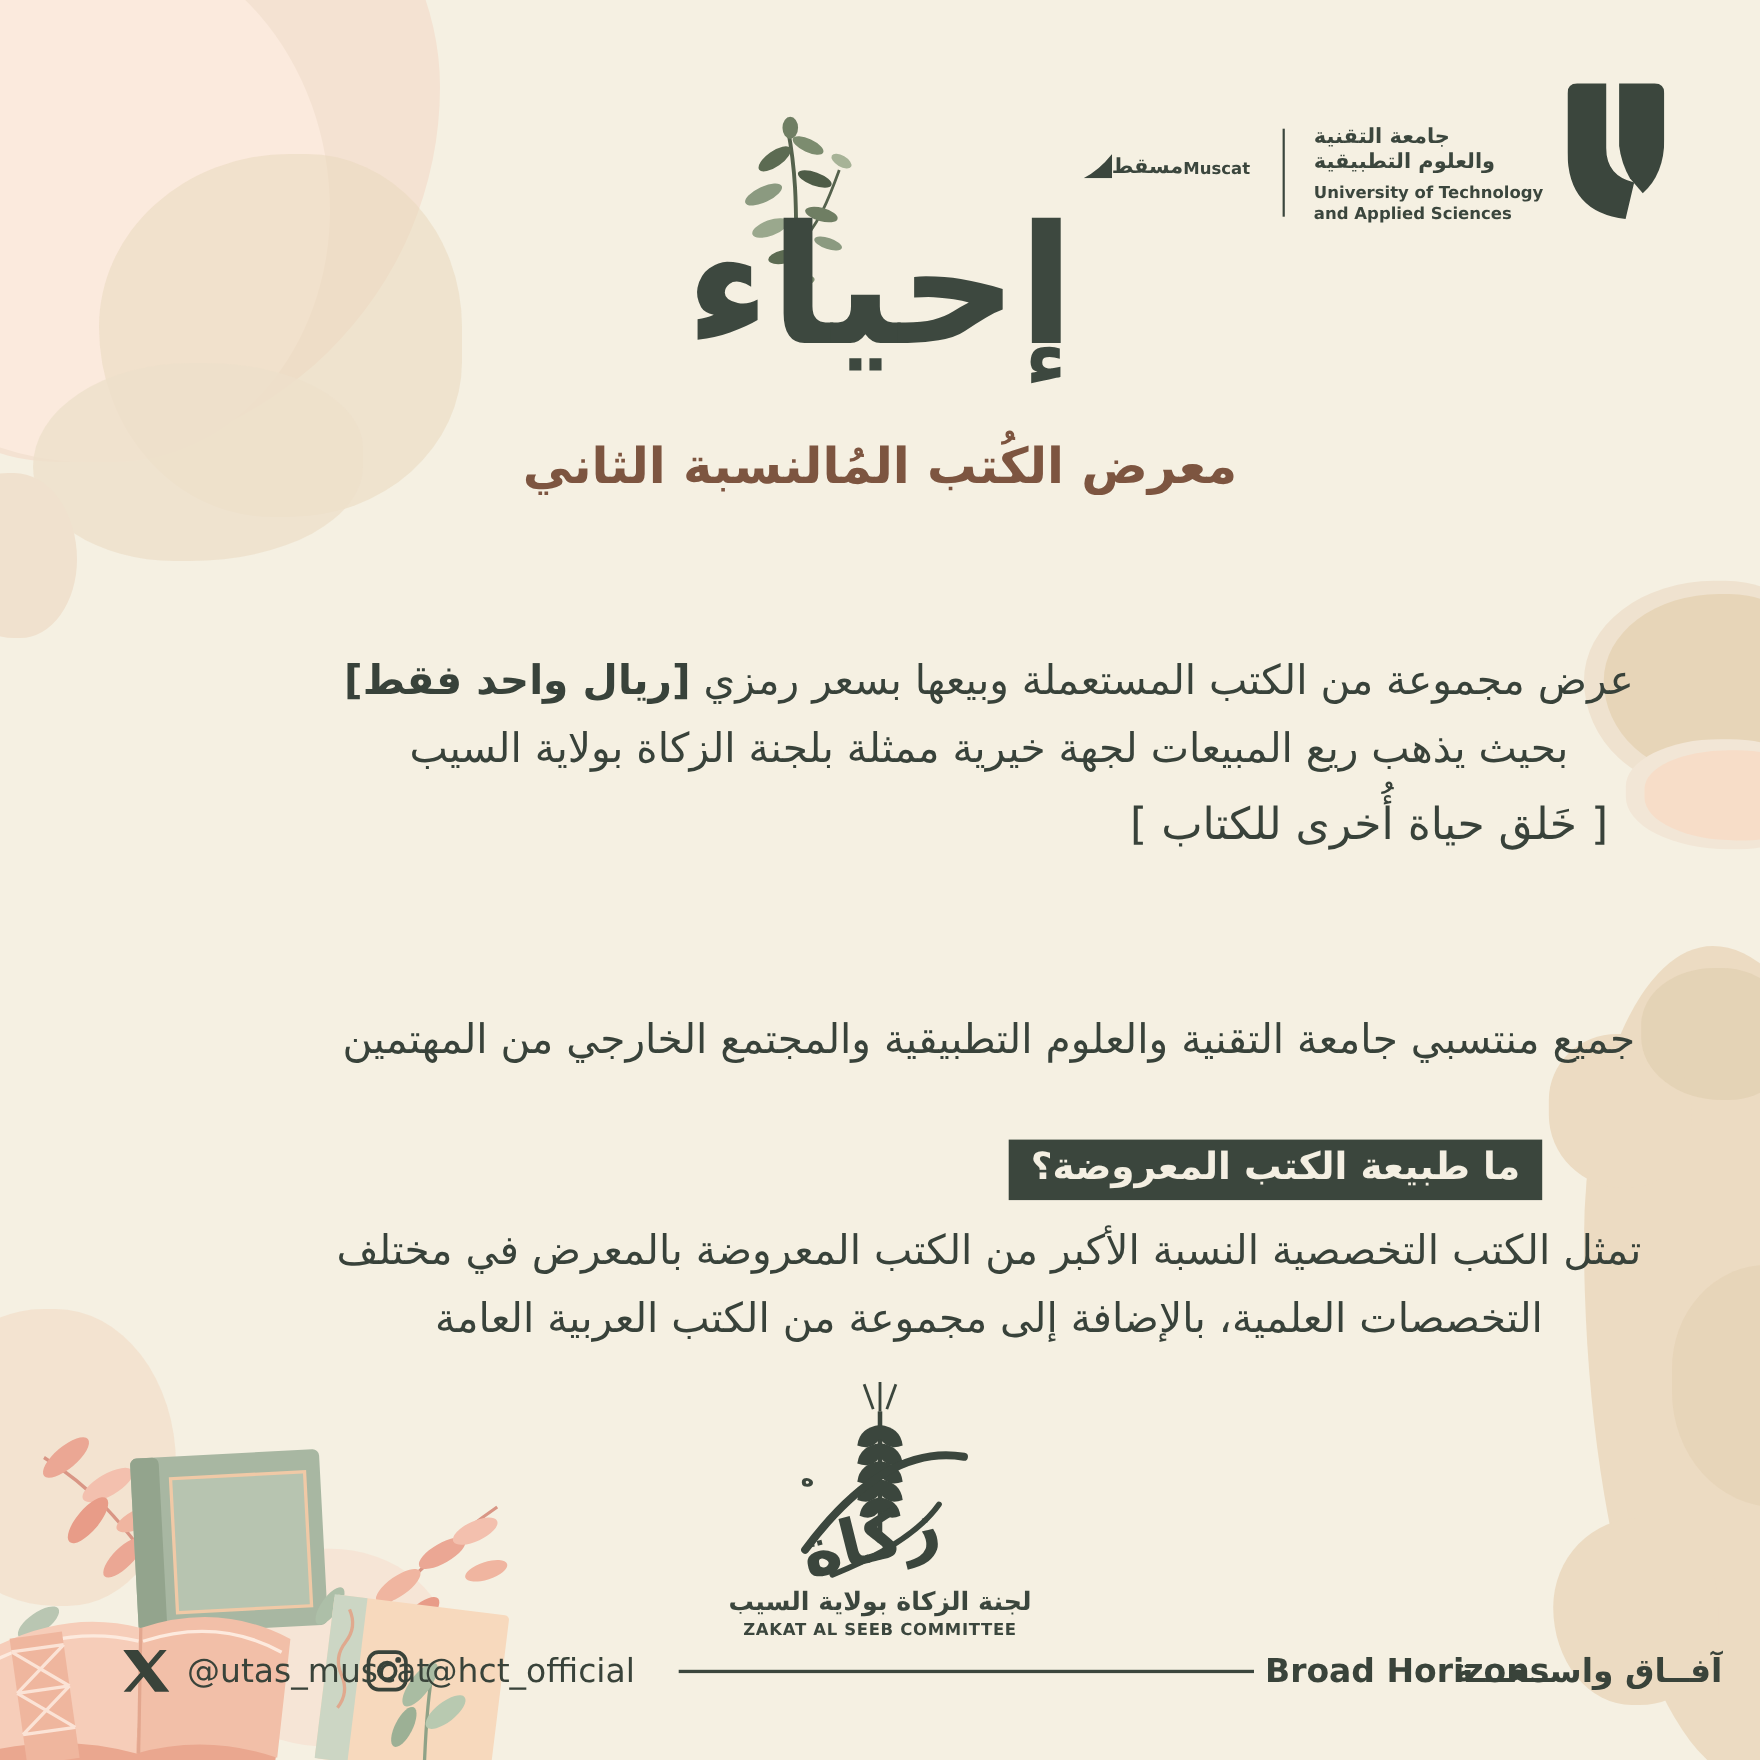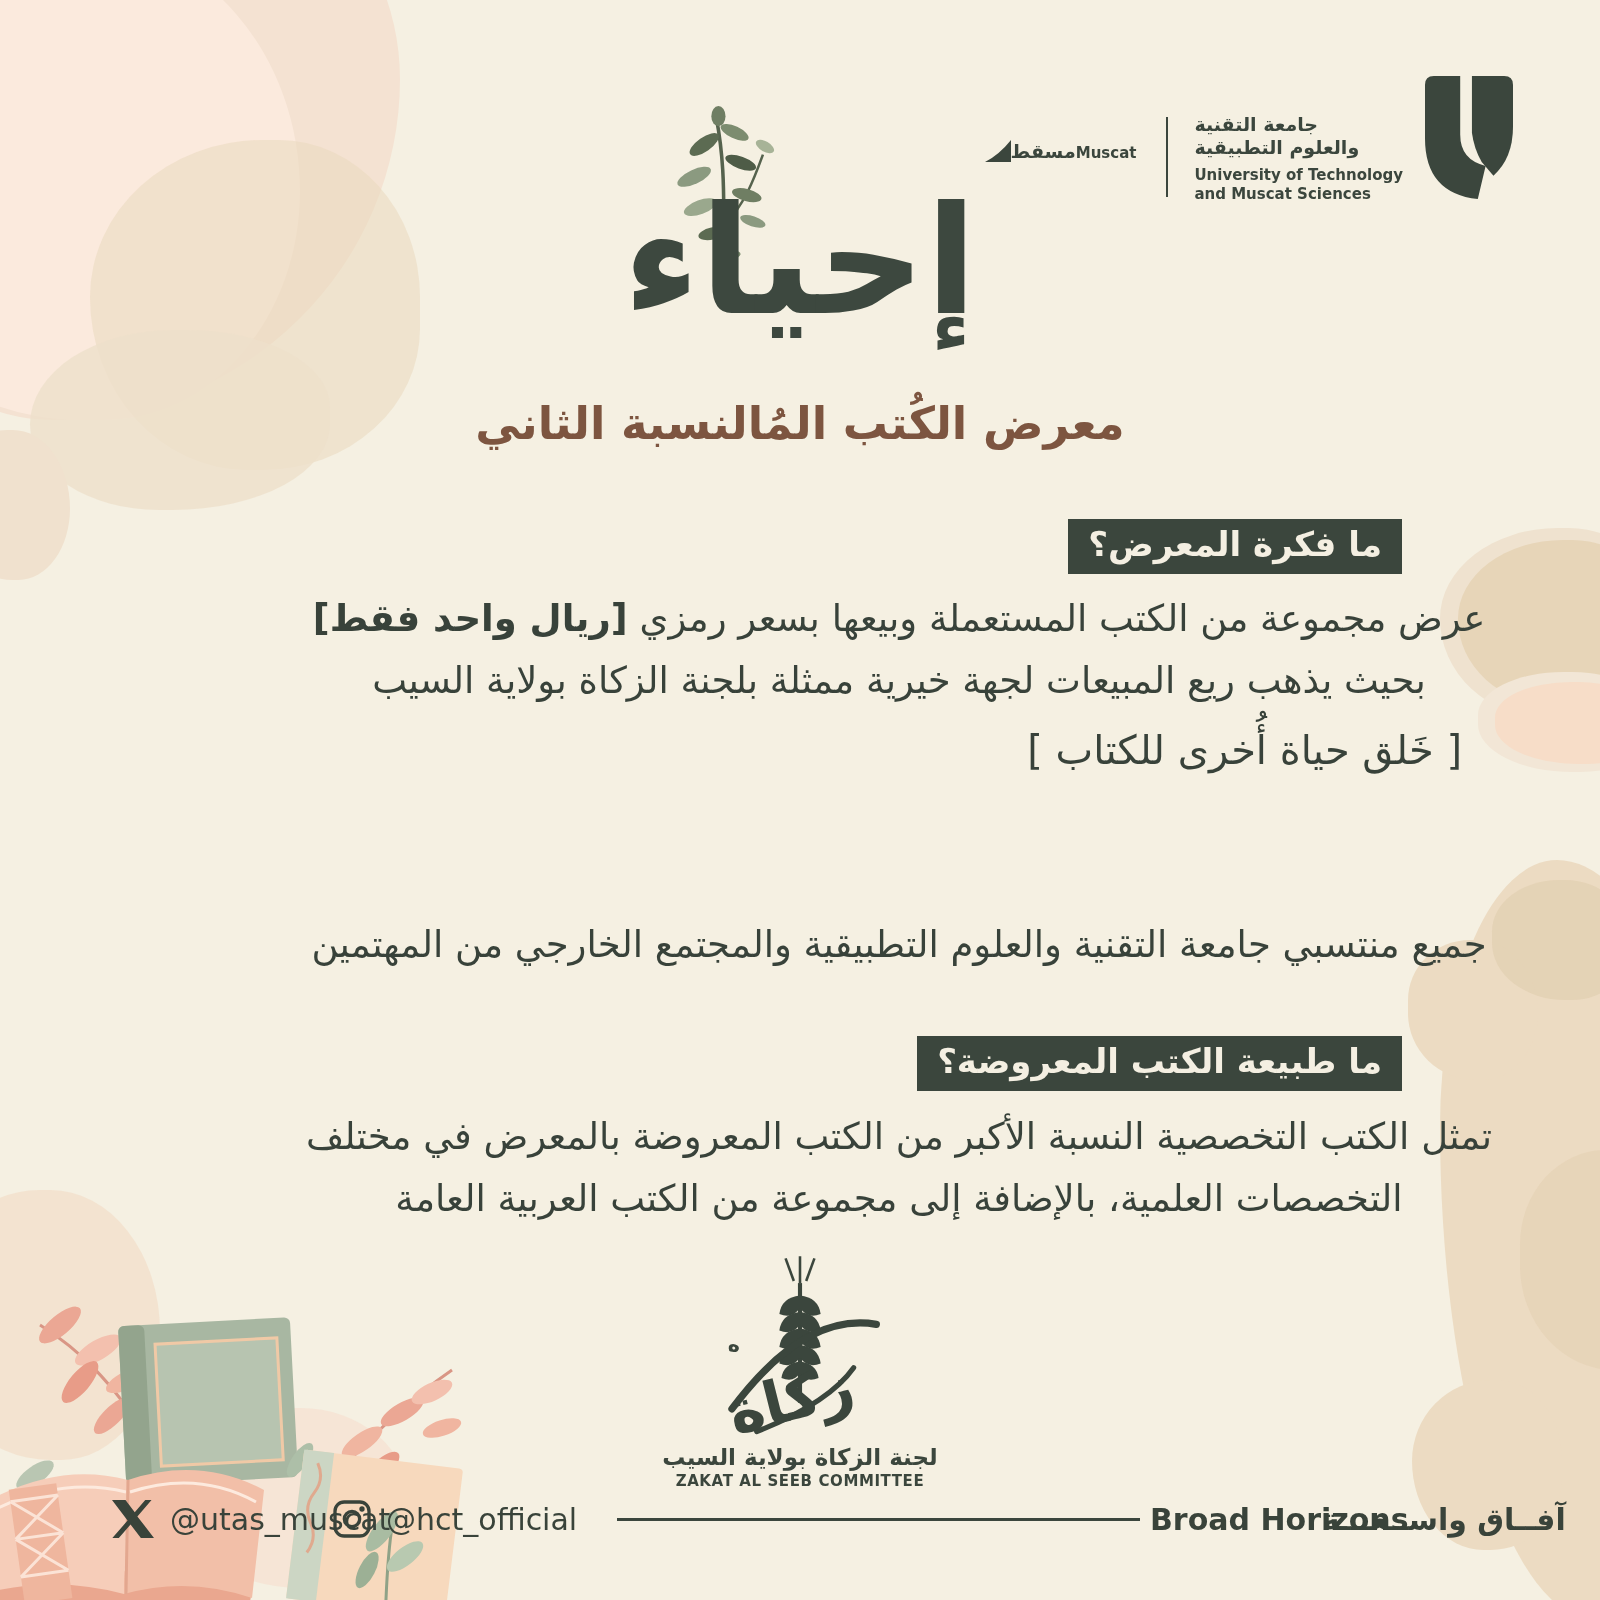--- a/index.html
+++ b/index.html
@@ -131,21 +131,21 @@
           <path d="M26 0 L26 22 L0 22 Q14 15 26 0 Z" fill="#3b463d"></path>
         </svg>
       <div class="ar">مسقط</div>
       <div class="en">Muscat</div>
     </div>
     <div class="uni-div"></div>
     <div class="uni-names">
       <div class="ar">جامعة التقنية</div>
       <div class="ar">والعلوم التطبيقية</div>
       <div class="en first" dir="ltr">University of Technology</div>
-      <div class="en" dir="ltr">and Muscat Sciences</div>
+      <div class="en" dir="ltr">and Applied Sciences</div>
     </div>
     <svg class="uni-shield" width="88" height="127" viewBox="0 0 90 128">
       <path d="M9 0 H36 V60 Q36 86 62 92 L54 126 Q0 120 0 64 V9 Q0 0 9 0 Z" fill="#3b463d"></path>
       <path d="M48 0 H81 Q90 0 90 9 V52 Q90 84 70 102 L58 88 Q50 74 48 58 Z" fill="#3b463d"></path>
     </svg>
   </div>
 
   <svg class="z plant" width="125" height="172" viewBox="0 0 120 170">
     <path d="M62 168 C56 120 64 78 52 14" stroke="#55624d" stroke-width="3.5" fill="none"></path>
     <path d="M58 122 C80 100 90 72 98 50" stroke="#55624d" stroke-width="2.5" fill="none"></path>
@@ -157,21 +157,20 @@
     <ellipse cx="82" cy="90" rx="15" ry="6" fill="#6f7e63" transform="rotate(15 82 90)"></ellipse>
     <ellipse cx="48" cy="128" rx="14" ry="6" fill="#5c6b52" transform="rotate(-12 48 128)"></ellipse>
     <ellipse cx="88" cy="116" rx="13" ry="5" fill="#8b9a80" transform="rotate(18 88 116)"></ellipse>
     <ellipse cx="100" cy="42" rx="10" ry="5" fill="#a7b397" transform="rotate(30 100 42)"></ellipse>
     <ellipse cx="54" cy="12" rx="7" ry="10" fill="#6f7e63"></ellipse>
     <ellipse cx="64" cy="150" rx="12" ry="5" fill="#7c8c6f" transform="rotate(-10 64 150)"></ellipse>
   </svg>
   <div class="z title">إحياء</div>
   <div class="z subtitle">معرض الكُتب المُالنسبة الثاني</div>
 
-  <div class="z badge" style="top:519px;">ما فكرة المعرض؟</div>
   <div class="z tagline" style="top:716px;">[ خَلق حياة أُخرى للكتاب ]</div>
   <div class="z body" style="top:588px;">
     <span>عرض مجموعة من الكتب المستعملة وبيعها بسعر رمزي </span><span class="hl">[ريال واحد فقط]</span>
     <div>بحيث يذهب ريع المبيعات لجهة خيرية ممثلة بلجنة الزكاة بولاية السيب</div>
   </div>
 
   <div class="z body" style="top:914px;">جميع منتسبي جامعة التقنية والعلوم التطبيقية والمجتمع الخارجي من المهتمين</div>
 
   <div class="z body" style="top:1106px;">
     <div>تمثل الكتب التخصصية النسبة الأكبر من الكتب المعروضة بالمعرض في مختلف</div>

